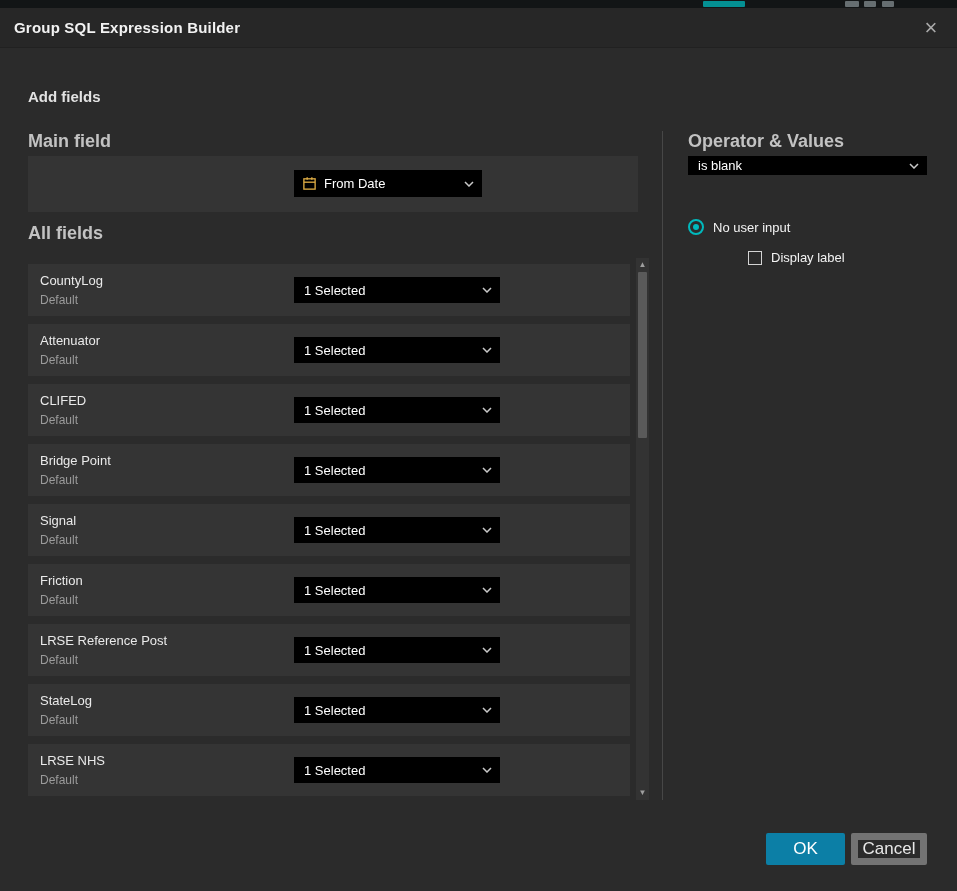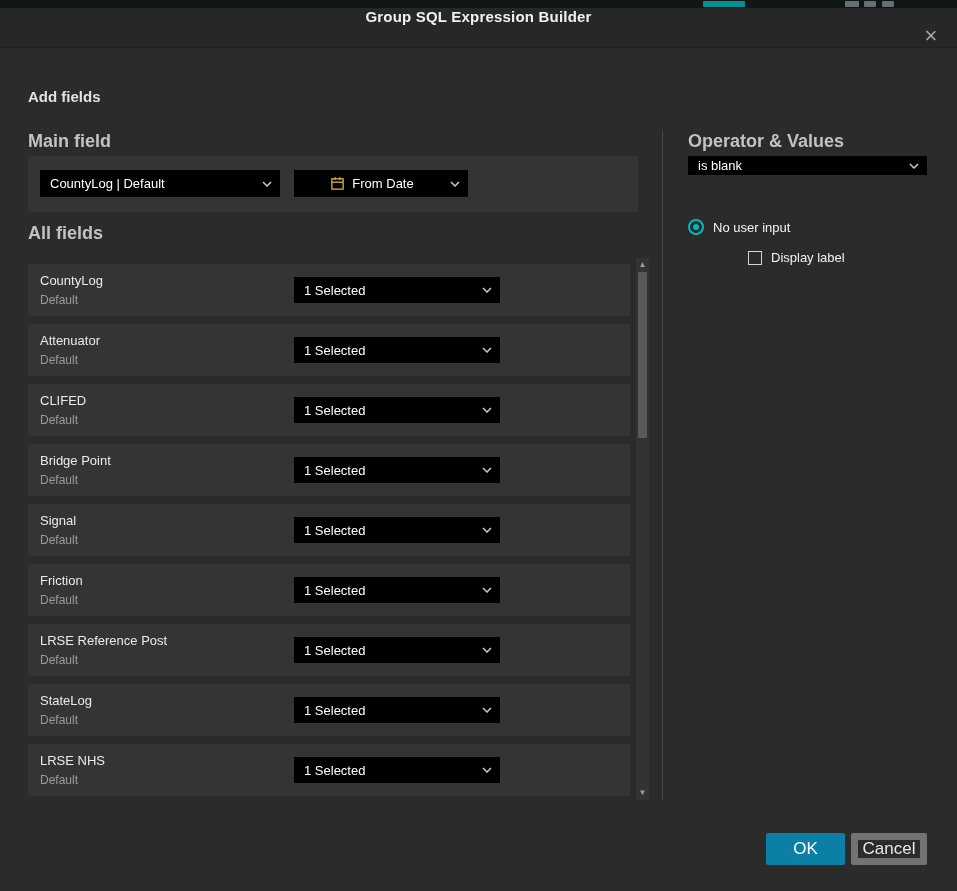--- a/index.html
+++ b/index.html
@@ -16,38 +16,38 @@
 
   
   .backdrop-frag{position:absolute;top:1px;height:6px;border-radius:1px;}
   .frag-teal{left:703px;width:42px;background:var(--accent-teal);opacity:.75;}
   .frag-g1{left:845px;width:14px;background:#7c8488;opacity:.8;}
   .frag-g2{left:864px;width:12px;background:#7c8488;opacity:.8;}
   .frag-g3{left:882px;width:12px;background:#7c8488;opacity:.8;}
 
   .dialog{position:absolute;left:0;right:0;top:8px;bottom:0;background:var(--dialog-bg);}
   .dialog-header{position:absolute;left:0;right:0;top:0;height:40px;background:#272727;
-    border-bottom:1px solid #212121;display:flex;align-items:center;padding:0 14px;flex-direction:column;}
+    border-bottom:1px solid #212121;display:flex;align-items:center;padding:0 14px;}
   .dialog-title{color:#f2f2f2;font-size:15px;font-weight:700;letter-spacing:.2px;}
   .close-btn{margin-left:auto;color:#aaaaaa;font-size:22px;line-height:20px;background:none;border:none;
     cursor:pointer;width:24px;height:24px;font-family:"Liberation Sans",sans-serif;}
 
   .section-heading{position:absolute;left:28px;top:80px;color:#e2e2e2;font-size:15px;font-weight:700;}
   .group-label{position:absolute;color:#c2c2c2;font-size:18px;font-weight:700;}
   .lbl-main-field{left:28px;top:123px;}
   .lbl-all-fields{left:28px;top:215px;}
   .lbl-operator{left:688px;top:123px;}
 
   .main-field-panel{position:absolute;left:28px;top:148px;width:610px;height:56px;background:var(--panel-bg);}
 
   .dropdown{position:absolute;display:flex;align-items:center;background:var(--dropdown-bg);
     color:#ffffff;font-size:13px;padding:0 26px 0 10px;cursor:pointer;}
   .dropdown .chevron{position:absolute;right:8px;top:50%;transform:translateY(-50%);display:flex;color:#c9c9c9;}
   .dd-layer{left:12px;top:14px;width:240px;height:27px;}
-  .dd-date{left:266px;top:14px;width:174px;height:27px;padding-left:8px;justify-content:center;}
+  .dd-date{left:266px;top:14px;width:188px;height:27px;padding-left:8px;}
   .dd-date .cal{display:flex;margin-right:7px;color:var(--calendar-icon);}
   .dd-operator{left:688px;top:148px;width:239px;height:19px;}
 
   .fields-list{position:absolute;left:28px;top:256px;width:602px;}
   .field-row{position:relative;width:602px;height:52px;background:var(--panel-bg);margin-bottom:8px;
     padding:9px 12px;}
   .field-name{color:#eaeaea;font-size:13px;line-height:16px;}
   .field-subtitle{color:#9b9b9b;font-size:12px;line-height:15px;margin-top:4px;}
   .row-dd{left:266px;top:13px;width:206px;height:26px;}
 
@@ -91,28 +91,20 @@
     <div class="dialog-header">
       <span class="dialog-title">Group SQL Expression Builder</span>
       <button class="close-btn">×</button>
     </div>
 
     <div class="section-heading">Add fields</div>
 
     <div class="group-label lbl-main-field">Main field</div>
 
     <div class="main-field-panel">
-      <div class="dropdown dd-layer">
-        <span>CountyLog | Default</span>
-        <span class="chevron">
-          <svg width="10" height="6" viewBox="0 0 10 6">
-              <polyline points="1,1 5,5 9,1" fill="none" stroke="currentColor" stroke-width="1.5"></polyline>
-            </svg>
-        </span>
-      </div>
       <div class="dropdown dd-date">
         <span class="cal">
           <svg width="15" height="15" viewBox="0 0 16 16">
             <rect x="2" y="3" width="12" height="11" fill="none" stroke="currentColor" stroke-width="1.4"></rect>
             <line x1="2" y1="6.6" x2="14" y2="6.6" stroke="currentColor" stroke-width="1.4"></line>
             <line x1="5.5" y1="1.3" x2="5.5" y2="4" stroke="currentColor" stroke-width="1.4"></line>
             <line x1="10.5" y1="1.3" x2="10.5" y2="4" stroke="currentColor" stroke-width="1.4"></line>
           </svg>
         </span>
         <span>From Date</span>

